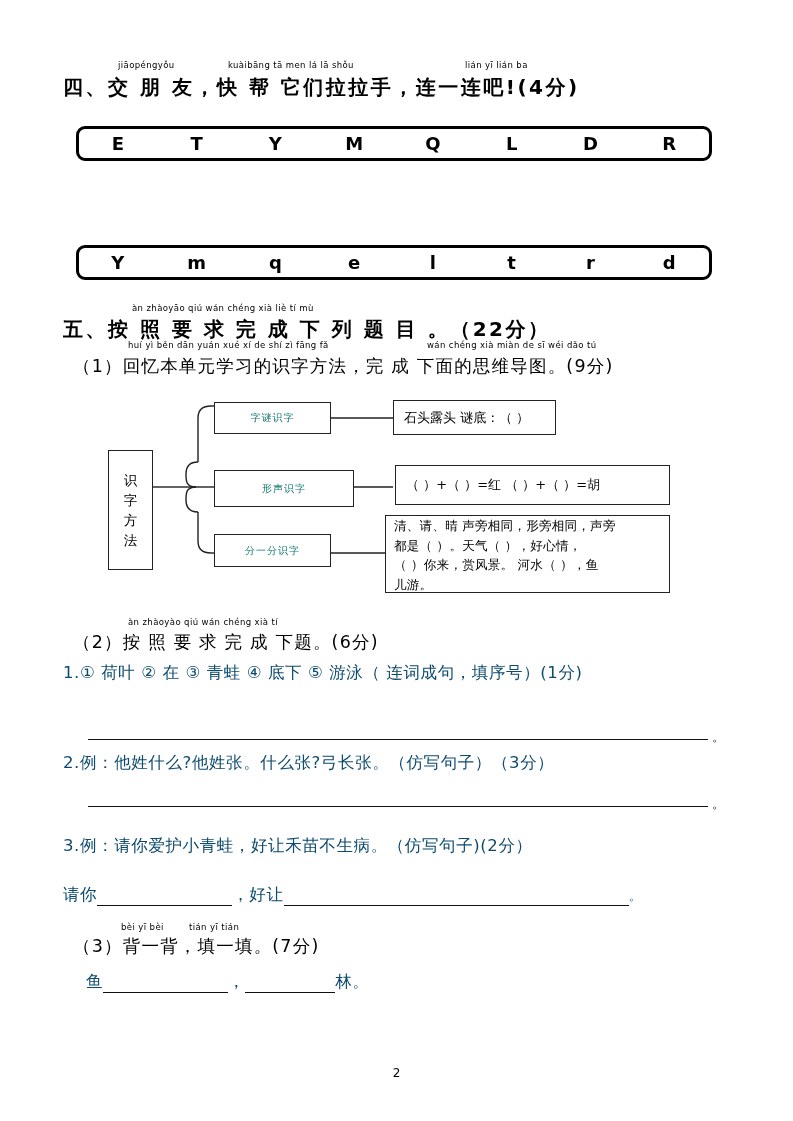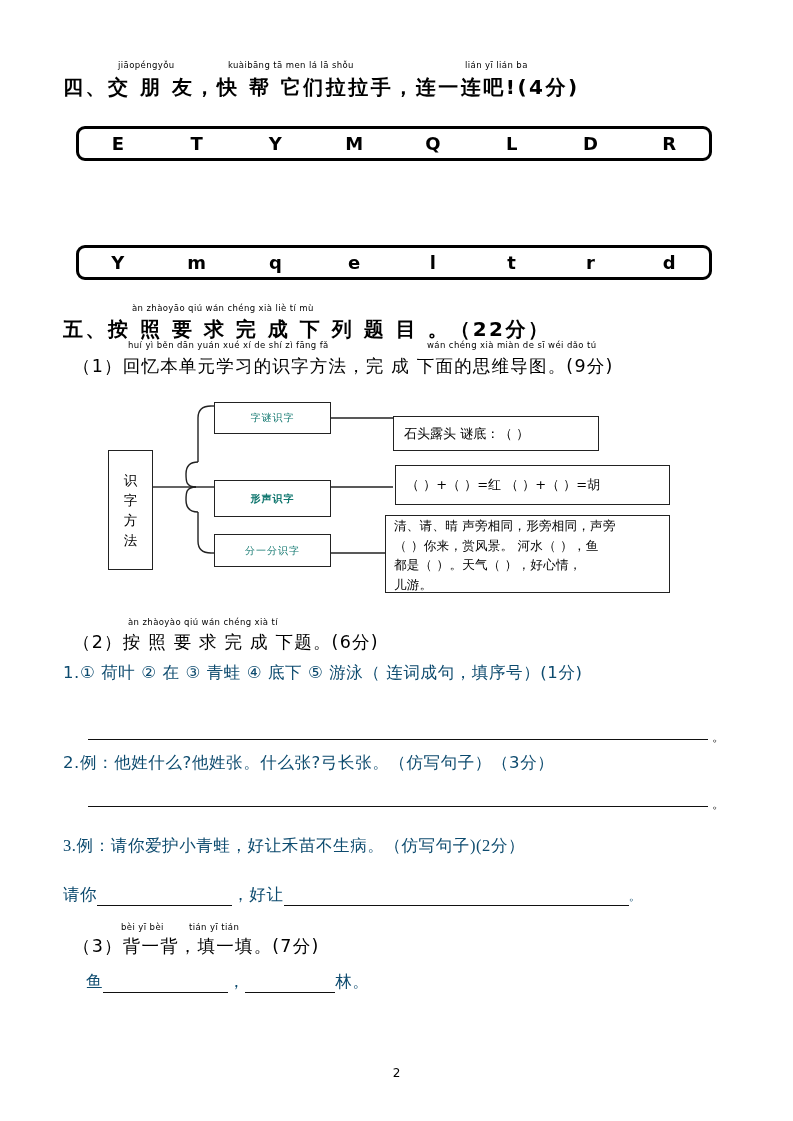--- a/index.html
+++ b/index.html
@@ -213,52 +213,52 @@
   </svg>
 
   <div class="abs mm-root" id="mm-root" style="left:108px; top:450px; width:45px; height:120px;">
       <span>识</span>
       <span>字</span>
       <span>方</span>
       <span>法</span>
     </div>
 
   <div class="abs mm-node" style="left:214px; top:402px; width:117px; height:32px;">字谜识字</div>
-  <div class="abs mm-node" style="left:214px; top:480px; width:117px; height:37px;font-weight:bold;">形声识字</div>
+  <div class="abs mm-node" style="left:214px; top:470px; width:140px; height:37px;">形声识字</div>
   <div class="abs mm-node" style="left:214px; top:534px; width:117px; height:33px;">分一分识字</div>
 
-  <div class="abs mm-leaf center" style="left:393px; top:416px; width:206px; height:35px;">石头露头  谜底：（      ）</div>
+  <div class="abs mm-leaf center" style="left:393px; top:400px; width:163px; height:35px;">石头露头  谜底：（      ）</div>
 
   <div class="abs mm-leaf center" style="left:395px; top:465px; width:275px; height:40px;">（    ）+（    ）=红 （    ）+（     ）=胡</div>
 
   <div class="abs mm-leaf para" id="mm-leaf-3" style="left:385px; top:515px; width:285px; height:78px;">
       <div>
         <div>清、请、晴  声旁相同，形旁相同，声旁</div>
+        <div>都是（    ）。天气（    ），好心情，</div>
         <div>（    ）你来，赏风景。 河水（    ），鱼</div>
-        <div>都是（    ）。天气（    ），好心情，</div>
         <div>儿游。</div>
       </div>
     </div>
 
   <div class="abs pinyin" style="left:128px; top:617px;">àn zhàoyào qiú wán chéng xià tí</div>
   <div class="abs sub-head" style="left:73px; top:630px;">（2）按 照 要 求 完 成 下题。(6分)</div>
 
   <div class="abs body-line" style="left:63px; top:662px;">
     <span>1.</span><span>① 荷叶  ② 在  ③ 青蛙  ④ 底下  ⑤ 游泳（ 连词成句，填序号）(1分)</span>
   </div>
   <div class="rule" style="left:88px; top:739px; width:620px;"></div>
   <div class="period" style="left:712px; top:728px;">。</div>
 
   <div class="abs body-line" style="left:63px; top:752px;">
     <span>2.</span><span>例：他姓什么?他姓张。什么张?弓长张。（仿写句子）（3分）</span>
   </div>
   <div class="rule" style="left:88px; top:806px; width:620px;"></div>
   <div class="period" style="left:712px; top:795px;">。</div>
 
-  <div class="abs body-line" style="left:63px; top:835px;font-family:Liberation Serif, serif;">
+  <div class="abs body-line" style="left:63px; top:835px;">
     <span>3.</span><span>例：请你爱护小青蛙，好让禾苗不生病。（仿写句子)(2分）</span>
   </div>
 
   <div class="abs body-line" style="left:63px; top:884px;">
     <span>请你</span><span class="fill-ul" style="width:135px;"></span><span>，好让</span><span class="fill-ul" style="width:345px;"></span><span style="font-size:13px;">。</span>
   </div>
 
   <div class="abs pinyin" style="left:121px; top:922px;">bèi yī bèi</div>
   <div class="abs pinyin" style="left:189px; top:922px;">tián yī tián</div>
   <div class="abs sub-head" style="left:73px; top:934px;">（3）背一背，填一填。(7分)</div>

